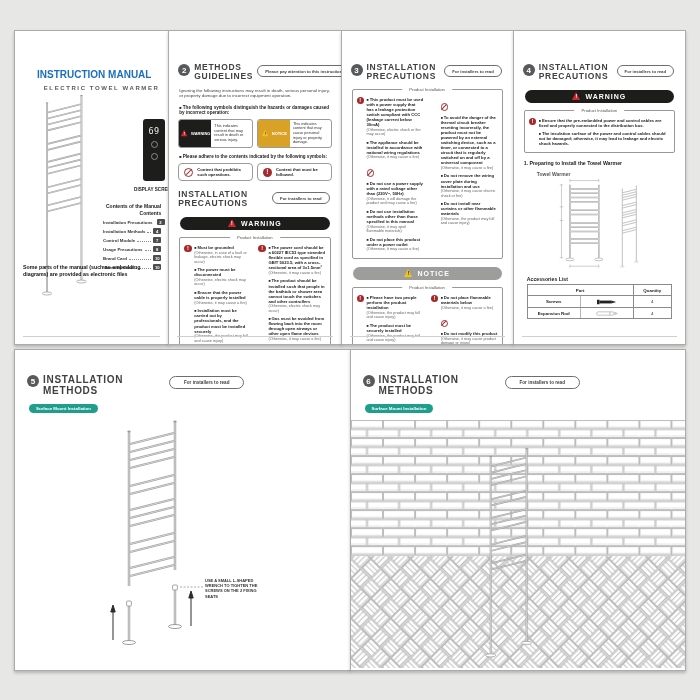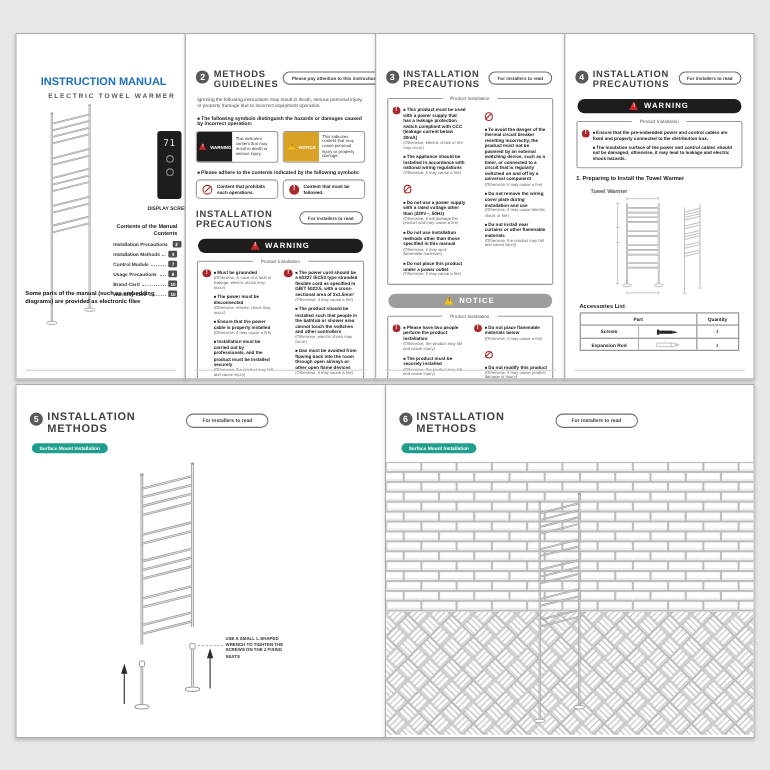--- a/index.html
+++ b/index.html
@@ -164,21 +164,21 @@
 <div class="row-top">
 
   <section class="page pt">
     <div class="p1-title">INSTRUCTION MANUAL</div>
     <div class="p1-sub">ELECTRIC TOWEL WARMER</div>
     <svg class="p1-rack" viewBox="0 0 80 278">
       <use href="#rack3d"></use>
         <use href="#rackLegs"></use>
     </svg>
     <div class="p1-display">
-      <div class="p1-digits">71</div>
+      <div class="p1-digits">69</div>
       <span class="p1-btn"></span>
       <span class="p1-btn"></span>
     </div>
     <div class="p1-display-label">DISPLAY SCREEN</div>
     <div class="p1-contents">
       <div class="p1-ct">Contents of the Manual</div>
       <div class="p1-cs">Contents</div>
       <div class="toc">
 
       <div class="toc-row">

